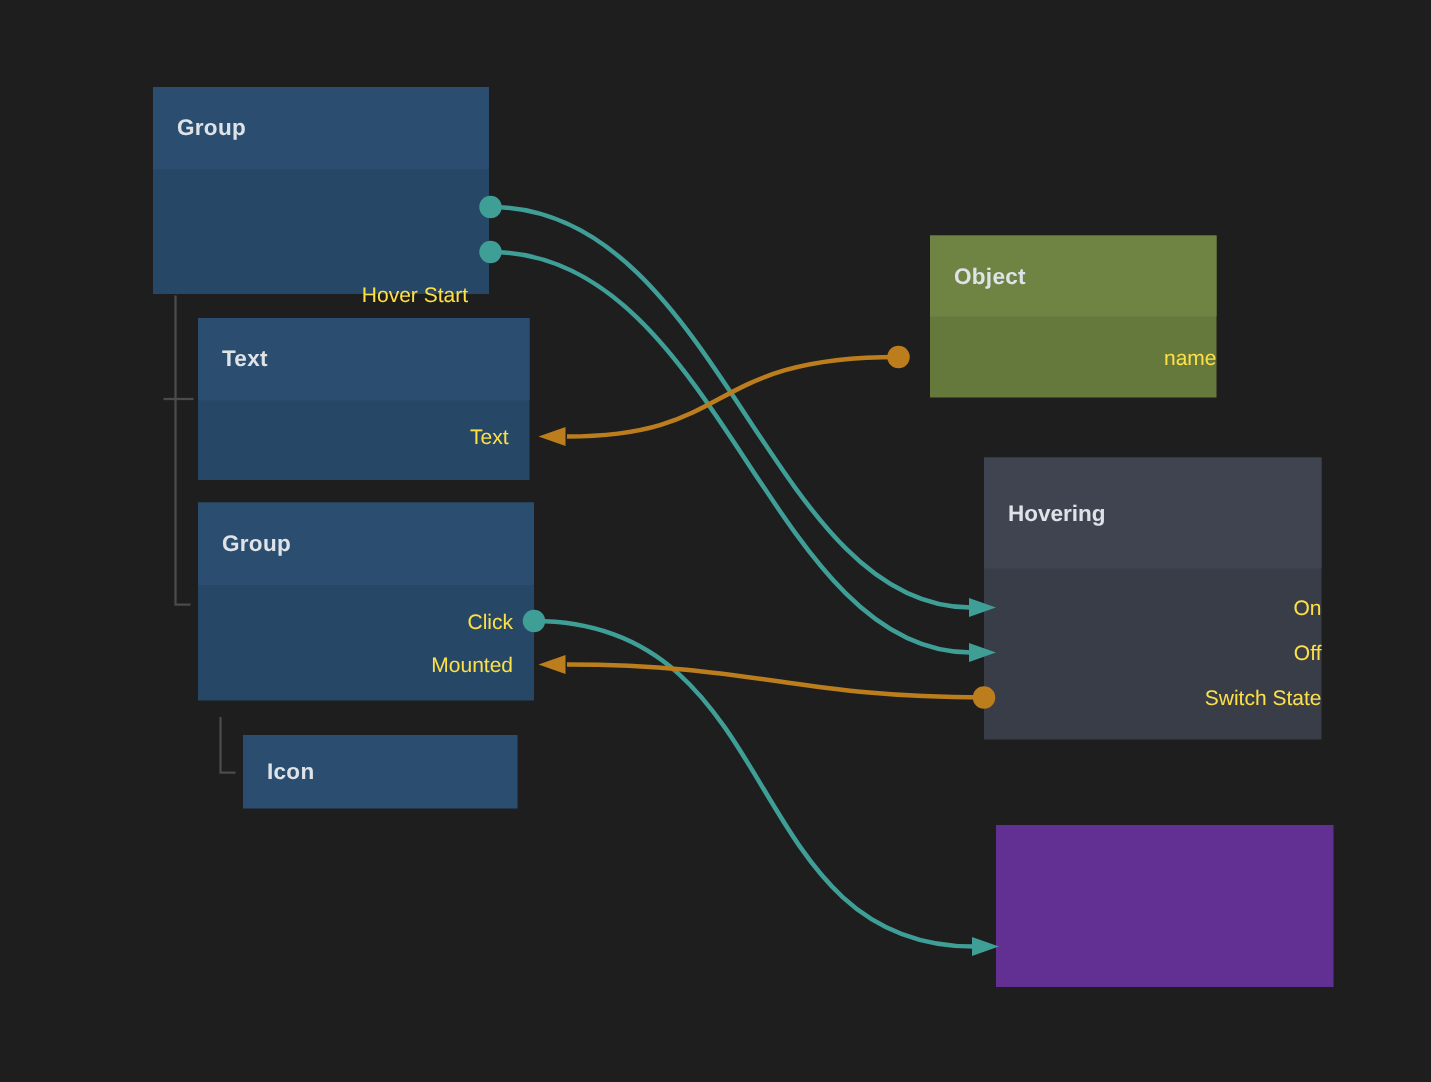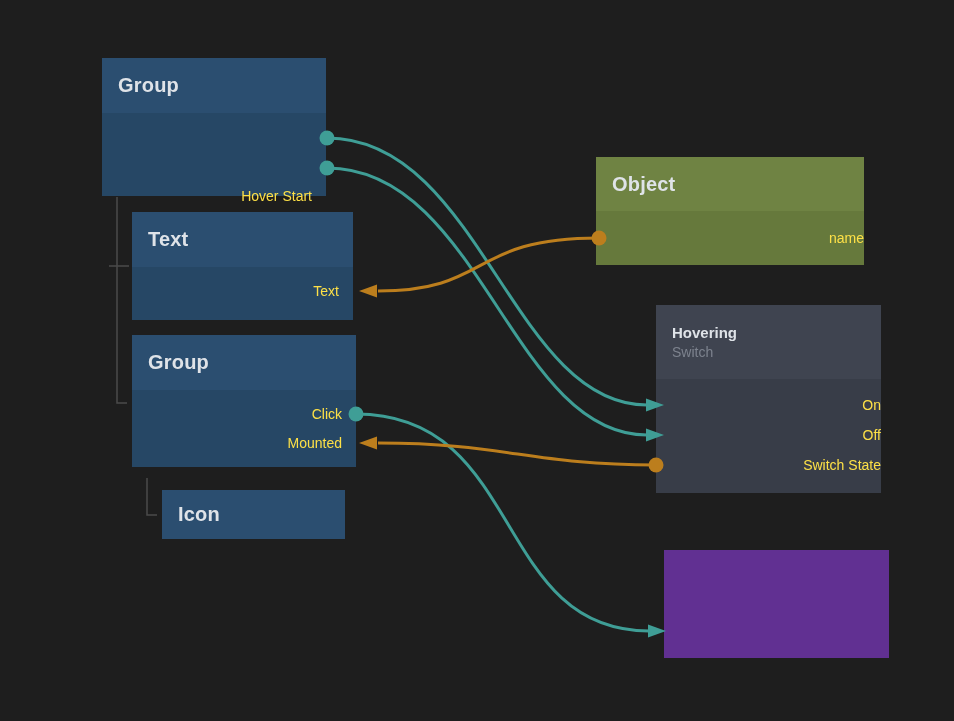--- a/index.html
+++ b/index.html
@@ -11,21 +11,21 @@
   }
   #canvas { position: relative; width: 954px; height: 721px; }
 
   .node {
     position: absolute;
     color: #dfe3e8;
   }
   .node .hdr {
     display: flex; align-items: center;
     height: 54px; padding: 0 16px;
-    font-size: 20px; font-weight: 700;
+    font-size: 15px; font-weight: 700;
     letter-spacing: 0.2px;
   }
   .node .hdr2 {
     display: flex; flex-direction: column; justify-content: center;
     height: 74px; padding: 0 16px;
     font-size: 15px; font-weight: 700;
   }
   .node .subtitle { font-size: 14px; font-weight: 400; color: #7d838e; margin-top: 3px; }
   .port {
     position: absolute; left: 0; right: 0;
@@ -44,21 +44,21 @@
   .slate .hdr2 { background: #3f4450; }
   .purple      { background: #613092; }
   .purple .hdr { background: #6a34a2; }
 
   
   #n-group-top   { left: 102px; top: 58px;  width: 224px; height: 138px; }
   #n-text        { left: 132px; top: 212px; width: 221px; height: 108px; }
   #n-group-inner { left: 132px; top: 335px; width: 224px; height: 132px; }
   #n-icon        { left: 162px; top: 490px; width: 183px; height: 49px; }
   #n-icon .hdr   { height: 49px; }
-  #n-object      { left: 596px; top: 157px; width: 268px; height: 108px; }
+  #n-object      { left: 620px; top: 157px; width: 191px; height: 108px; }
   #n-hovering    { left: 656px; top: 305px; width: 225px; height: 188px; }
   #n-outputs     { left: 664px; top: 550px; width: 225px; height: 108px; }
 
   svg.overlay {
     position: absolute; left: 0; top: 0;
     width: 954px; height: 721px;
     pointer-events: none;
   }
   .wire { fill: none; stroke-width: 3; }
   .wire.event { stroke: #3f9e96; }
@@ -92,21 +92,20 @@
   </div>
 
   <div class="node green" id="n-object">
     <div class="hdr">Object</div>
     <div class="port l" style="top:70px">name</div>
   </div>
 
   <div class="node slate" id="n-hovering">
     <div class="hdr2">
       <span>Hovering</span>
-      <span class="subtitle">Switch</span>
     </div>
     <div class="port l" style="top:89px">On</div>
     <div class="port l" style="top:119px">Off</div>
     <div class="port l" style="top:149px">Switch State</div>
   </div>
 
   <div class="node purple" id="n-outputs">
   </div>
 
   <svg class="overlay" viewBox="0 0 954 721">

